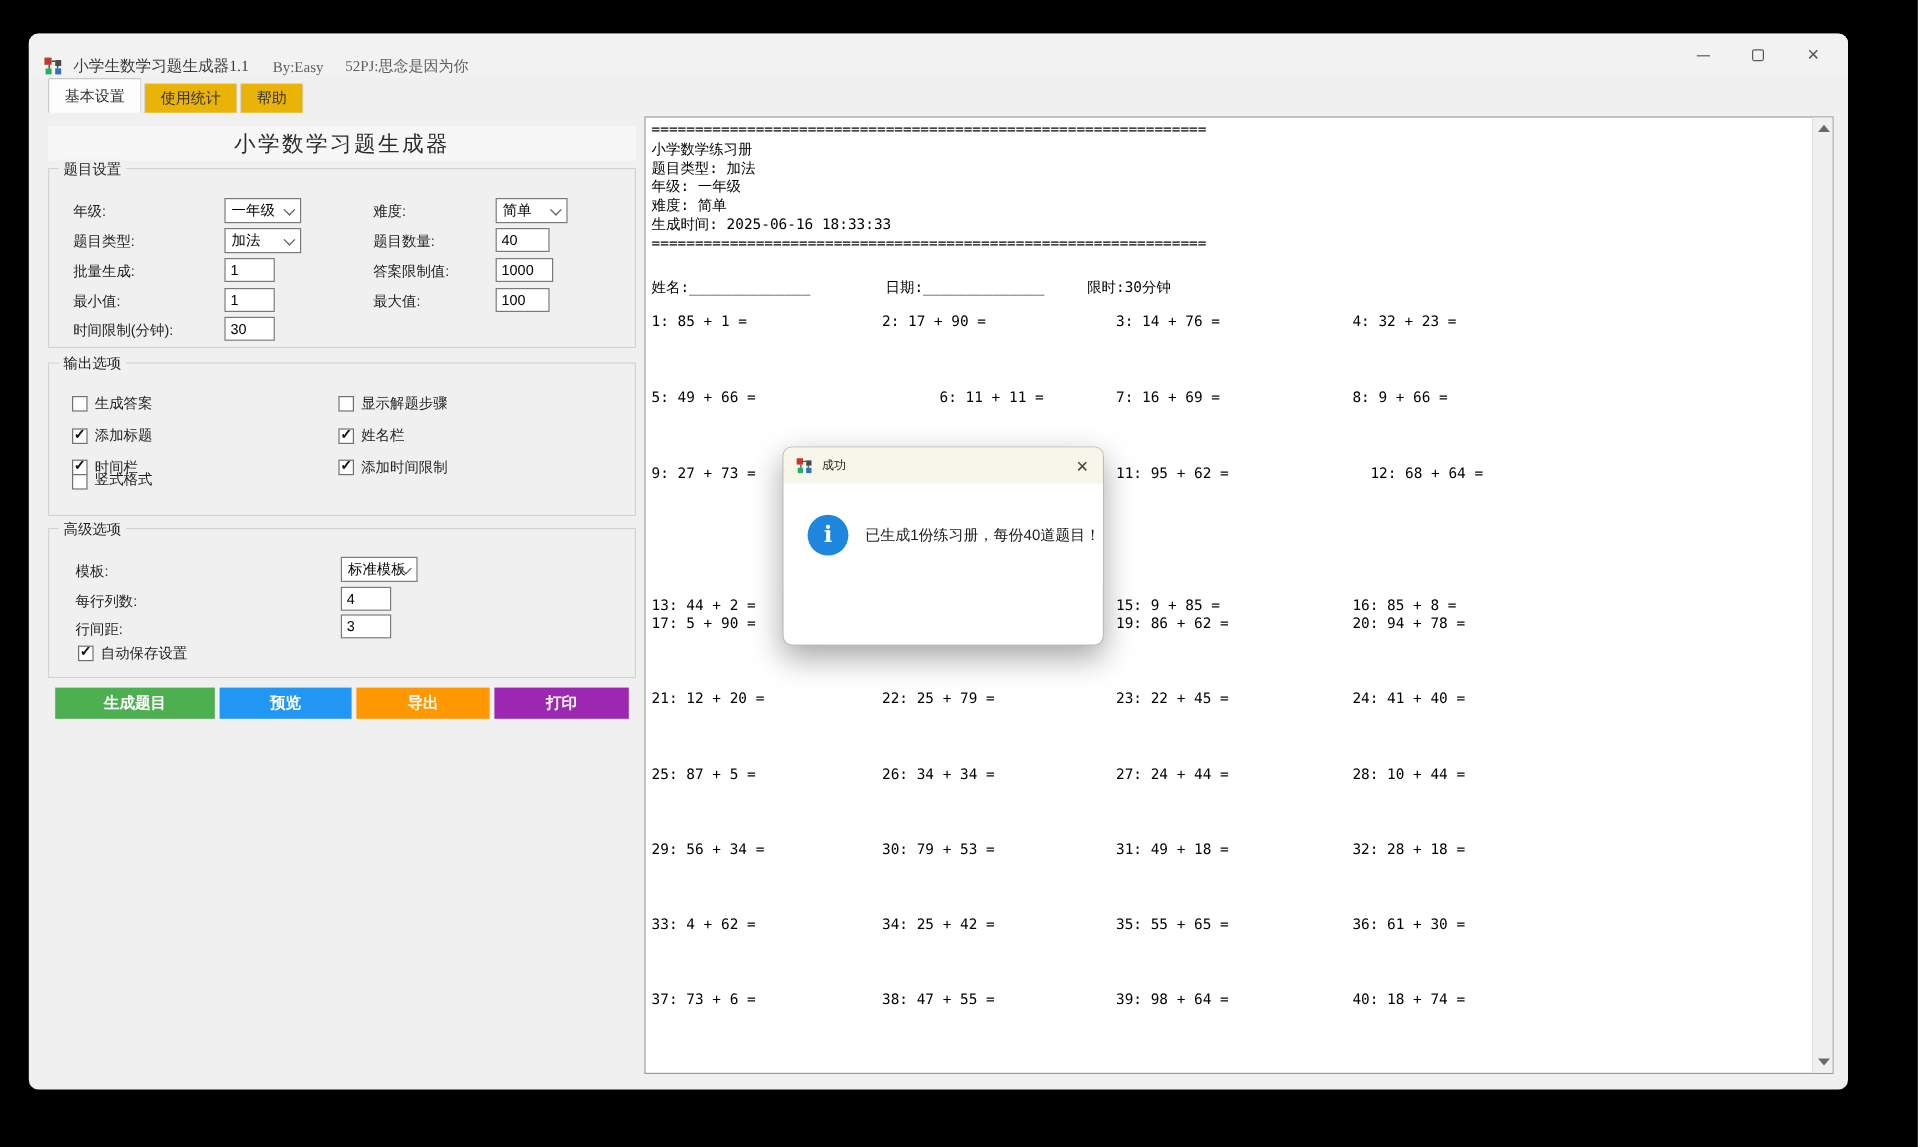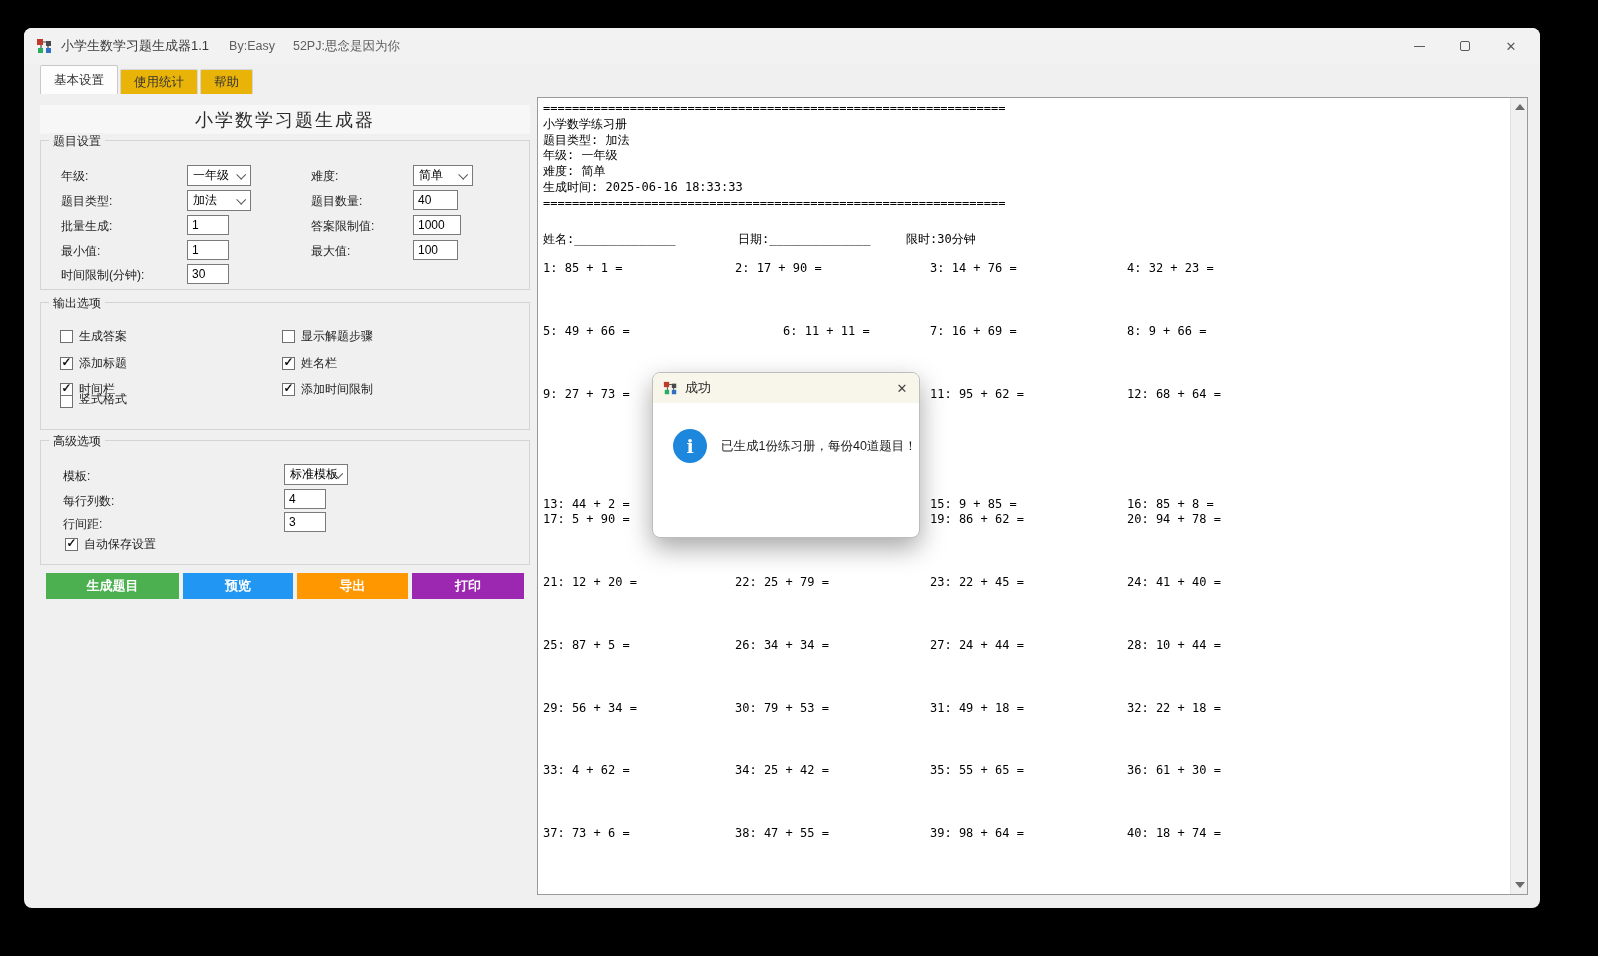--- a/index.html
+++ b/index.html
@@ -6,21 +6,21 @@
   html,body { width:1598px; height:956px; background:#000; overflow:hidden;
               font-family:"Liberation Sans", sans-serif; }
 
   
   .window { position:absolute; left:24px; top:28px; width:1516px; height:880px;
             background:#f0f0f0; border-radius:8px; overflow:hidden;
             box-shadow:0 10px 30px rgba(0,0,0,.6); }
 
   
   .titlebar { position:relative; height:36px; background:#f2f2f2;
-              display:flex; align-items:center; padding-left:12px; }
+              display:flex; align-items:flex-end; padding-left:12px;font-family:Liberation Serif, serif; }
   .app-icon { width:17px; height:17px; margin-right:8px; flex:0 0 auto; }
   .tb-title { font-size:13px; color:#3a3a3a; }
   .tb-byline { font-size:12.5px; color:#5f5f5f; margin-left:20px; }
   .tb-credit { font-size:12.5px; color:#5f5f5f; margin-left:18px; }
   .tb-controls { position:absolute; right:6px; top:0; height:36px; display:flex; }
   .tb-btn { width:46px; height:36px; display:flex; align-items:center; justify-content:center;
             color:#5a5a5a; font-size:13px; cursor:default; }
   .tb-btn .sq { width:10px; height:10px; border:1.2px solid #5a5a5a; border-radius:2px; }
   .tb-btn .minus { display:block; width:11px; height:0; border-top:1.4px solid #5a5a5a; }
 
@@ -80,21 +80,21 @@
   .pv-name { left:5px; } .pv-date { left:200px; } .pv-time { left:368px; }
   .pv-row { position:absolute; left:0; width:100%; height:16px; }
   .pv-cell { position:absolute; white-space:pre; }
 
   
   .dialog { position:absolute; left:628px; top:344px; width:268px; height:166px;
             border-radius:8px; background:#fff; border:1px solid #bdbdbd;
             box-shadow:0 10px 26px rgba(0,0,0,.35); z-index:10; overflow:hidden; }
   .dlg-title { height:30px; background:#f8f6ea; display:flex; align-items:center; padding-left:10px; }
   .dlg-title .app-icon { width:15px; height:15px; margin-right:7px; }
-  .dlg-title-text { font-size:13px; color:#222; flex:1; }
+  .dlg-title-text { font-size:10px; color:#222; flex:1; }
   .dlg-close { width:34px; height:30px; display:flex; align-items:center; justify-content:center;
                font-size:13px; color:#444; cursor:default; }
   .dlg-body { height:86px; background:#fff; display:flex; align-items:center; padding-left:20px; }
   .info-icon { width:34px; height:34px; border-radius:50%; background:#1d86dd;
                color:#fff; display:flex; align-items:center; justify-content:center;
                font-size:19px; font-weight:bold; font-family:"DejaVu Serif",serif; flex:0 0 auto; }
   .dlg-msg { font-size:12.5px; color:#1a1a1a; margin-left:14px; }
   .dlg-footer { height:50px; background:#f2f2f2; border-top:1px solid #e3e3e3; position:relative; }
   .ok-btn { position:absolute; right:22px; top:12px; width:80px; height:25px; background:#fdfdfd;
             border:1px solid #0067c0; border-radius:4px; font-size:12.5px; color:#000;
@@ -268,21 +268,21 @@
         <div class="pv-row" style="top: 225.8px;">
           <span class="pv-cell mono" style="left: 5px;">5: 49 + 66 =</span>
           <span class="pv-cell mono" style="left: 197px; margin-left: 48px;">6: 11 + 11 =</span>
           <span class="pv-cell mono" style="left: 392px;">7: 16 + 69 =</span>
           <span class="pv-cell mono" style="left: 589px;">8: 9 + 66 =</span>
         </div>
         <div class="pv-row" style="top: 288.6px;">
           <span class="pv-cell mono" style="left: 5px;">9: 27 + 73 =</span>
           <span class="pv-cell mono" style="left: 197px;"></span>
           <span class="pv-cell mono" style="left: 392px;">11: 95 + 62 =</span>
-          <span class="pv-cell mono" style="left: 589px;">12: 68 + 64 =</span>
+          <span class="pv-cell mono" style="left: 604px;">12: 68 + 64 =</span>
         </div>
         <div class="pv-row" style="top: 351.4px; margin-top: 48px;">
           <span class="pv-cell mono" style="left: 5px;">13: 44 + 2 =</span>
           <span class="pv-cell mono" style="left: 197px;"></span>
           <span class="pv-cell mono" style="left: 392px;">15: 9 + 85 =</span>
           <span class="pv-cell mono" style="left: 589px;">16: 85 + 8 =</span>
         </div>
         <div class="pv-row" style="top: 414.2px;">
           <span class="pv-cell mono" style="left: 5px;">17: 5 + 90 =</span>
           <span class="pv-cell mono" style="left: 197px;"></span>
@@ -298,21 +298,21 @@
         <div class="pv-row" style="top: 539.8px;">
           <span class="pv-cell mono" style="left: 5px;">25: 87 + 5 =</span>
           <span class="pv-cell mono" style="left: 197px;">26: 34 + 34 =</span>
           <span class="pv-cell mono" style="left: 392px;">27: 24 + 44 =</span>
           <span class="pv-cell mono" style="left: 589px;">28: 10 + 44 =</span>
         </div>
         <div class="pv-row" style="top: 602.6px;">
           <span class="pv-cell mono" style="left: 5px;">29: 56 + 34 =</span>
           <span class="pv-cell mono" style="left: 197px;">30: 79 + 53 =</span>
           <span class="pv-cell mono" style="left: 392px;">31: 49 + 18 =</span>
-          <span class="pv-cell mono" style="left: 589px;">32: 22 + 18 =</span>
+          <span class="pv-cell mono" style="left: 589px;">32: 28 + 18 =</span>
         </div>
         <div class="pv-row" style="top: 665.4px;">
           <span class="pv-cell mono" style="left: 5px;">33: 4 + 62 =</span>
           <span class="pv-cell mono" style="left: 197px;">34: 25 + 42 =</span>
           <span class="pv-cell mono" style="left: 392px;">35: 55 + 65 =</span>
           <span class="pv-cell mono" style="left: 589px;">36: 61 + 30 =</span>
         </div>
         <div class="pv-row" style="top: 728.2px;">
           <span class="pv-cell mono" style="left: 5px;">37: 73 + 6 =</span>
           <span class="pv-cell mono" style="left: 197px;">38: 47 + 55 =</span>

